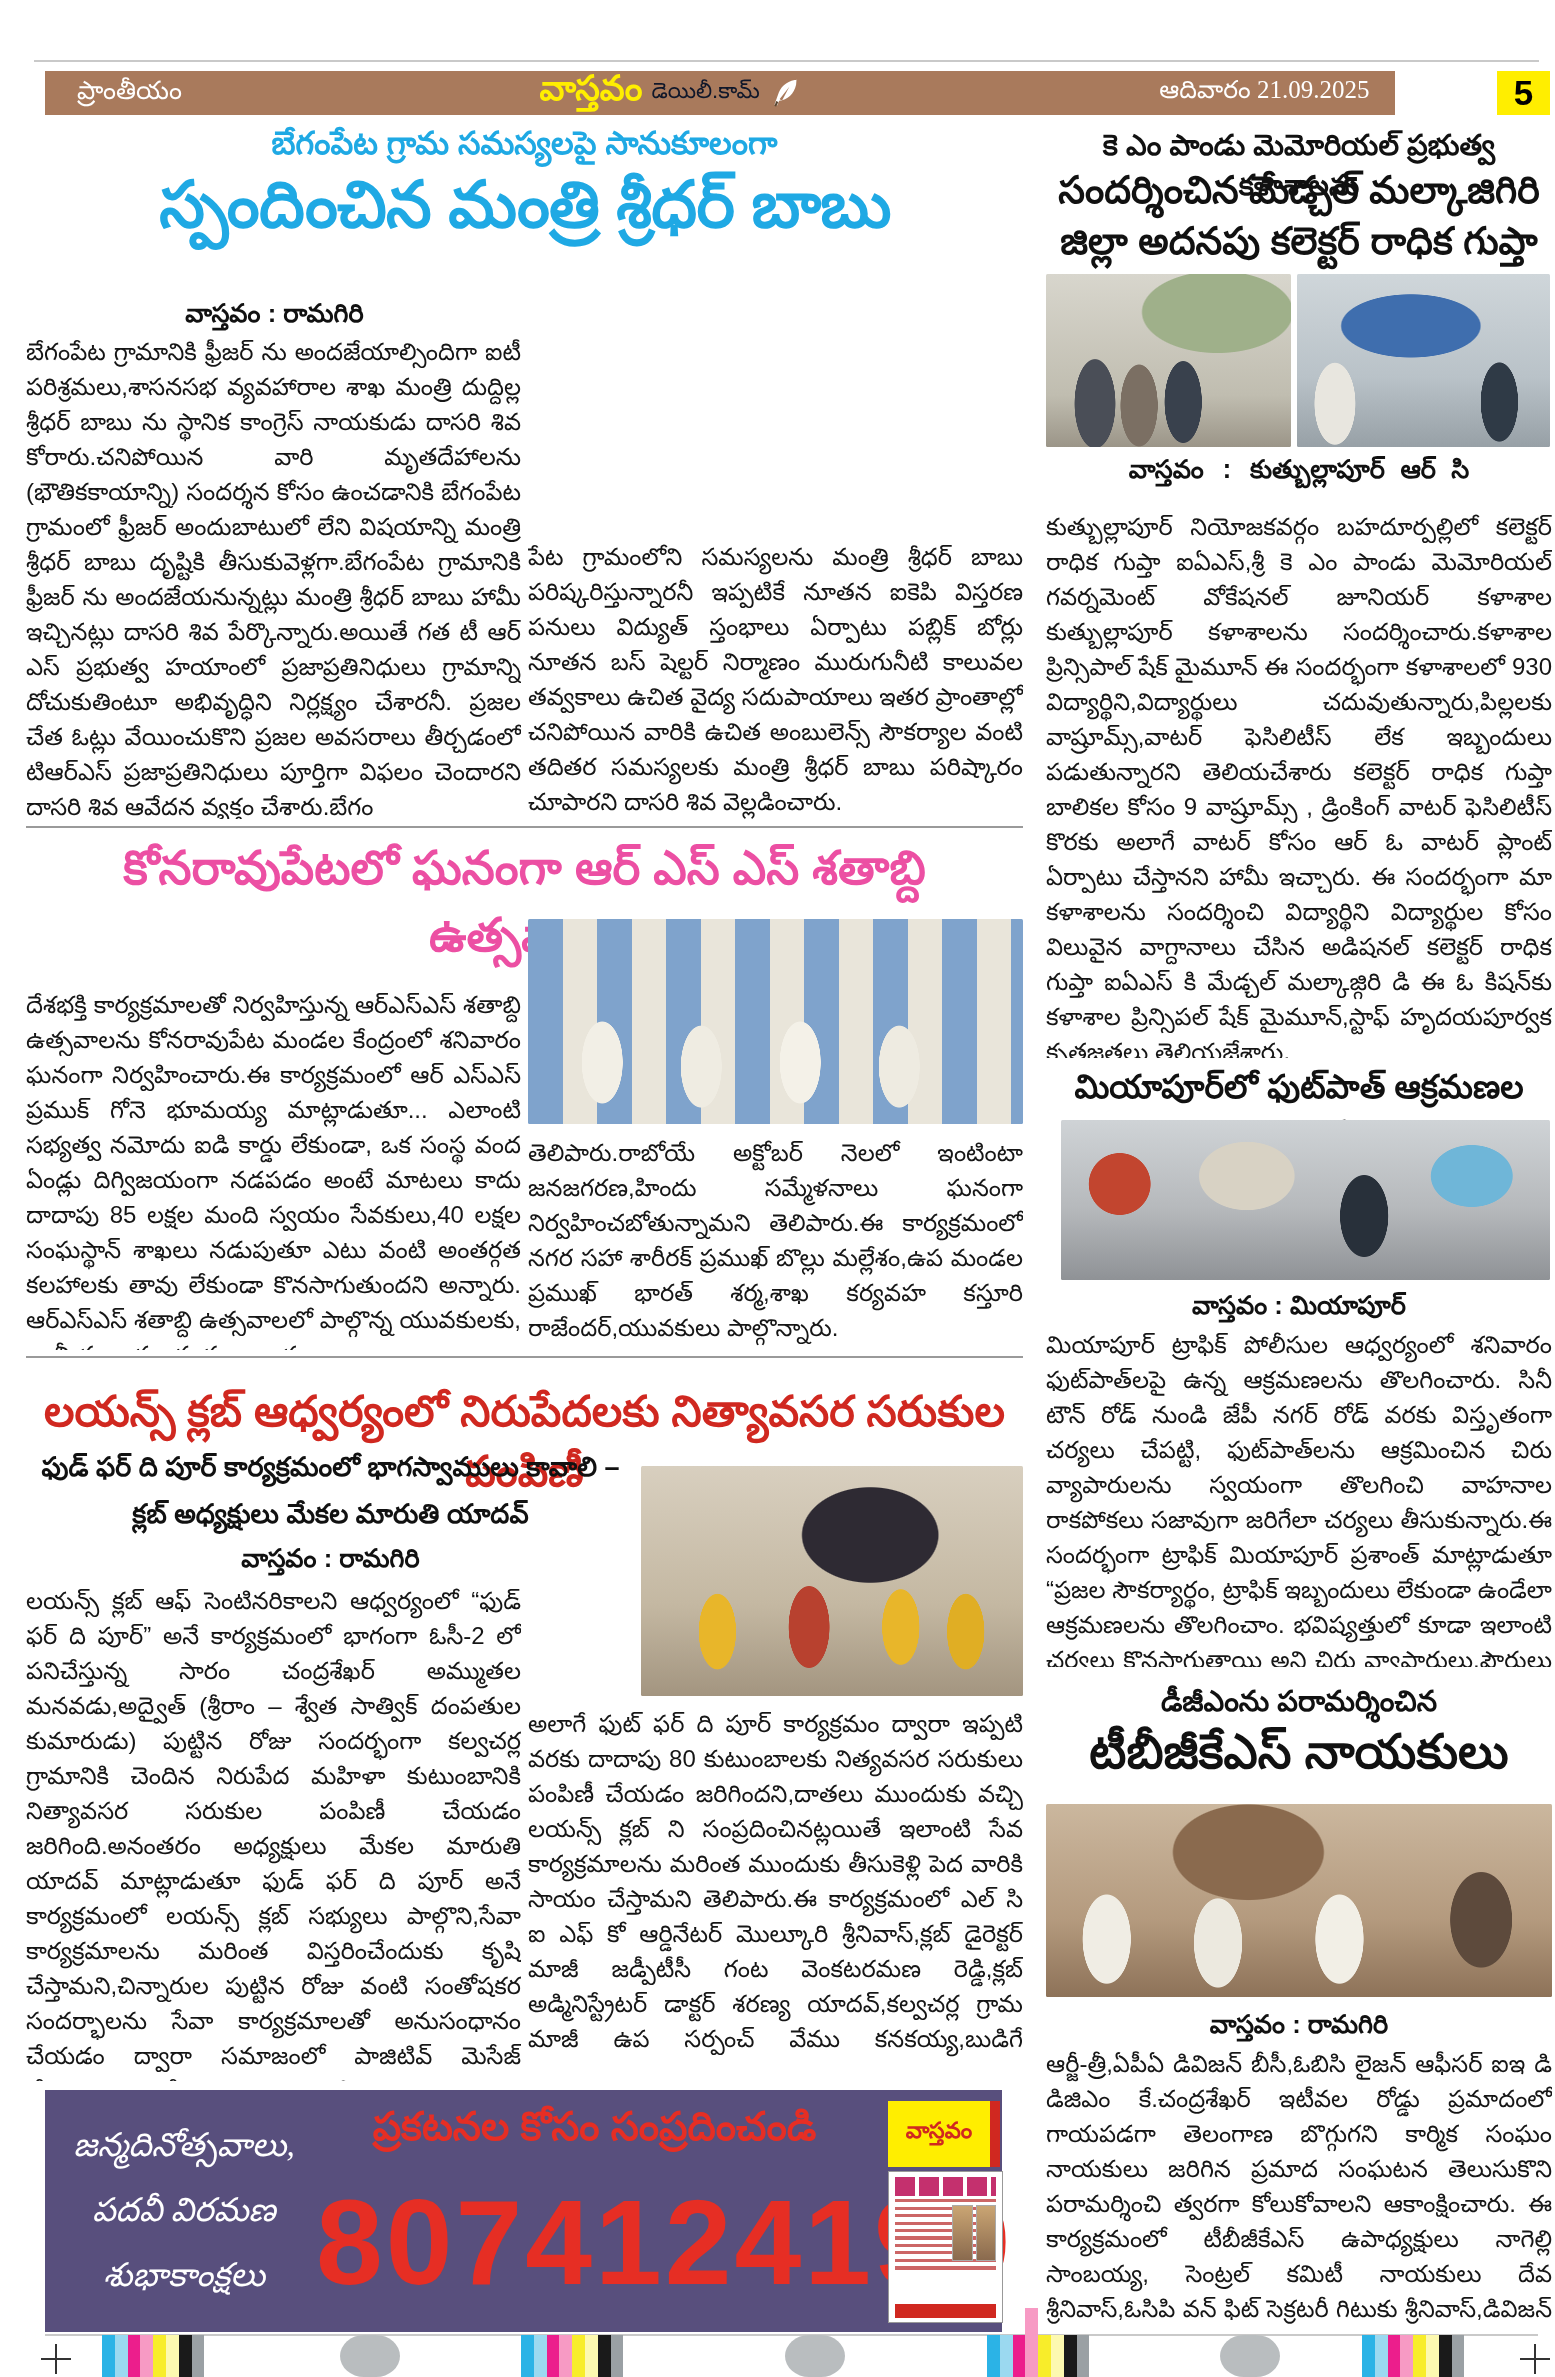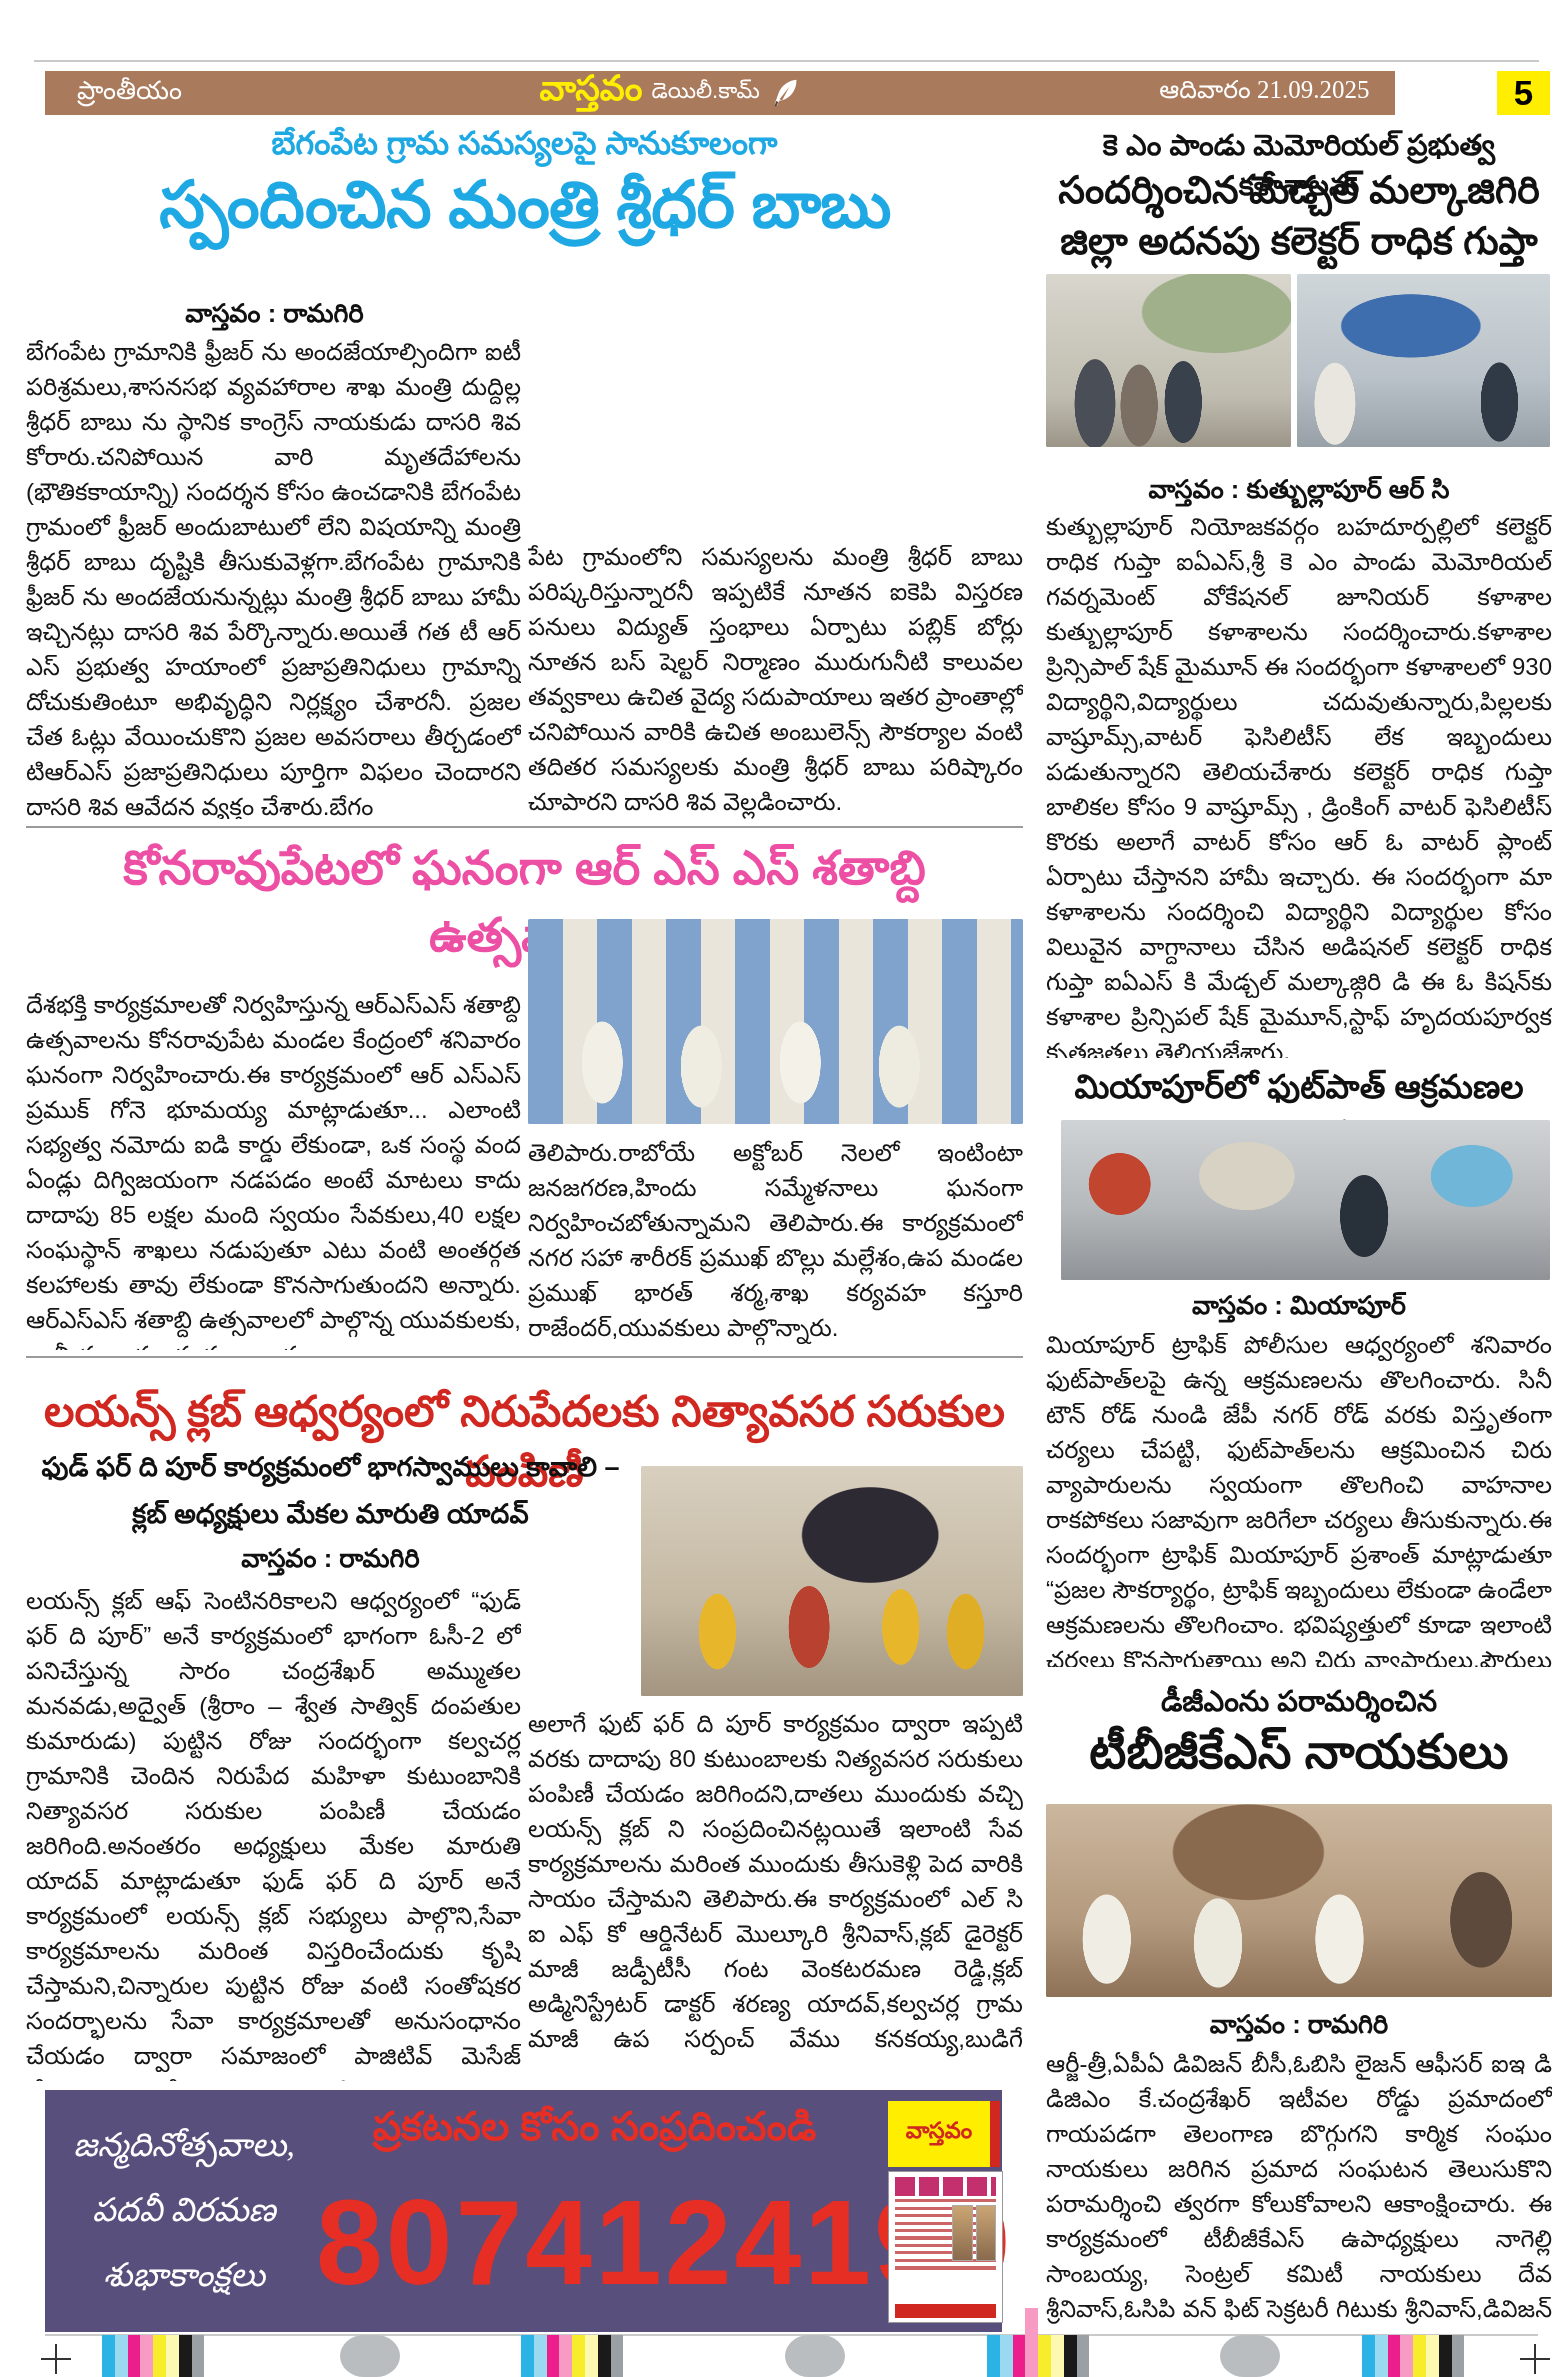--- a/index.html
+++ b/index.html
@@ -7,21 +7,21 @@
         font-family:"Liberation Sans",sans-serif;color:#141414;}
   .abs{position:absolute;}
 
   
   .hairline{position:absolute;background:#c9c9c9;}
   .topbar{position:absolute;left:45px;top:71px;width:1350px;height:44px;background:#a97a5c;
           display:flex;align-items:center;}
   .topbar .section-label{color:#ffffff;font-size:25.6px;padding-left:32px;white-space:nowrap;}
   .topbar .center{flex:1;display:flex;justify-content:center;align-items:center;gap:9px;}
   .masthead-word{color:#ffee00;font-size:35px;font-weight:bold;font-family:"Liberation Serif",serif;}
-  .masthead-suffix{color:#ffffff;font-size:22px;}
+  .masthead-suffix{color:#0f172a;font-size:22px;}
   .quill{width:33px;height:33px;}
   .topbar .dateword{color:#ffffff;font-size:25px;padding-right:25.6px;white-space:nowrap;
                     font-family:"Liberation Serif",serif;}
   .pagenum-box{position:absolute;left:1497px;top:71px;width:53px;height:44px;background:#ffee00;
                display:flex;align-items:center;justify-content:center;font-size:35px;font-weight:bold;color:#000;}
 
   
   .kicker-cyan{color:#1fa9e4;font-size:32px;font-weight:bold;text-align:center;}
   .headline-cyan{color:#1fa9e4;font-size:65px;font-weight:bold;text-align:center;letter-spacing:-0.8px;}
   .headline-pink{color:#ec4fa3;font-size:47px;font-weight:bold;text-align:center;}
@@ -185,21 +185,21 @@
     </div>
   </div>
 
   <div class="abs headline-black-sm" style="left:1046px;top:129px;width:506px;">కె ఎం పాండు మెమోరియల్ ప్రభుత్వ కళాశాలను</div>
   <div class="abs headline-black-md" style="left:1046px;top:169px;width:506px;">సందర్శించిన మేడ్చల్ మల్కాజిగిరి</div>
   <div class="abs headline-black-md" style="left:1046px;top:220px;width:506px;">జిల్లా అదనపు కలెక్టర్ రాధిక గుప్తా</div>
 
   <div class="photo photo-college-a" style="left:1046px;top:274px;width:245px;height:173px;"></div>
   <div class="photo photo-college-b" style="left:1297px;top:274px;width:253px;height:173px;"></div>
 
-  <div class="abs dateline" style="left:1046px;top:475px;width:506px;">వాస్తవం : కుత్బుల్లాపూర్ ఆర్ సి</div>
+  <div class="abs dateline" style="left:1046px;top:456px;width:506px;font-family:Liberation Mono, monospace;">వాస్తవం : కుత్బుల్లాపూర్ ఆర్ సి</div>
   <div class="abs body-text" style="left:1046px;top:509px;width:506px;height:549px;">కుత్బుల్లాపూర్ నియోజకవర్గం బహదూర్పల్లిలో కలెక్టర్ రాధిక గుప్తా ఐఏఎస్,శ్రీ కె ఎం పాండు మెమోరియల్ గవర్నమెంట్ వోకేషనల్ జూనియర్ కళాశాల కుత్బుల్లాపూర్ కళాశాలను సందర్శించారు.కళాశాల ప్రిన్సిపాల్ షేక్ మైమూన్ ఈ సందర్భంగా కళాశాలలో 930 విద్యార్థిని,విద్యార్థులు చదువుతున్నారు,పిల్లలకు వాష్రూమ్స్,వాటర్ ఫెసిలిటీస్ లేక ఇబ్బందులు పడుతున్నారని తెలియచేశారు కలెక్టర్ రాధిక గుప్తా బాలికల కోసం 9 వాష్రూమ్స్ , డ్రింకింగ్ వాటర్ ఫెసిలిటీస్ కొరకు అలాగే వాటర్ కోసం ఆర్ ఓ వాటర్ ప్లాంట్ ఏర్పాటు చేస్తానని హామీ ఇచ్చారు. ఈ సందర్భంగా మా కళాశాలను సందర్శించి విద్యార్థిని విద్యార్థుల కోసం విలువైన వాగ్దానాలు చేసిన అడిషనల్ కలెక్టర్ రాధిక గుప్తా ఐఏఎస్ కి మేడ్చల్ మల్కాజ్గిరి డి ఈ ఓ కిషన్‌కు కళాశాల ప్రిన్సిపల్ షేక్ మైమూన్,స్టాఫ్ హృదయపూర్వక కృతజ్ఞతలు తెలియజేశారు.</div>
 
   <div class="abs headline-black-md" style="left:1046px;top:1068px;width:506px;font-size:33px;">మియాపూర్‌లో ఫుట్‌పాత్ ఆక్రమణల తొలగింపు</div>
   <div class="photo photo-miyapur" style="left:1061px;top:1120px;width:489px;height:160px;"></div>
   <div class="abs dateline" style="left:1046px;top:1291px;width:506px;">వాస్తవం : మియాపూర్</div>
   <div class="abs body-text" style="left:1046px;top:1327px;width:506px;height:340px;">మియాపూర్ ట్రాఫిక్ పోలీసుల ఆధ్వర్యంలో శనివారం ఫుట్‌పాత్‌లపై ఉన్న ఆక్రమణలను తొలగించారు. సినీ టౌన్ రోడ్ నుండి జేపీ నగర్ రోడ్ వరకు విస్తృతంగా చర్యలు చేపట్టి, ఫుట్‌పాత్‌లను ఆక్రమించిన చిరు వ్యాపారులను స్వయంగా తొలగించి వాహనాల రాకపోకలు సజావుగా జరిగేలా చర్యలు తీసుకున్నారు.ఈ సందర్భంగా ట్రాఫిక్ మియాపూర్ ప్రశాంత్ మాట్లాడుతూ “ప్రజల సౌకర్యార్థం, ట్రాఫిక్ ఇబ్బందులు లేకుండా ఉండేలా ఆక్రమణలను తొలగించాం. భవిష్యత్తులో కూడా ఇలాంటి చర్యలు కొనసాగుతాయి అని చిరు వ్యాపారులు,పౌరులు సహకరించాలి” అని తెలిపారు.</div>
 
   <div class="abs headline-black-sm" style="left:1046px;top:1685px;width:506px;">డీజీఎంను పరామర్శించిన</div>
   <div class="abs headline-black-lg" style="left:1046px;top:1724px;width:506px;">టీబీజీకేఎస్ నాయకులు</div>
   <div class="photo photo-tbgks" style="left:1046px;top:1804px;width:506px;height:193px;"></div>

